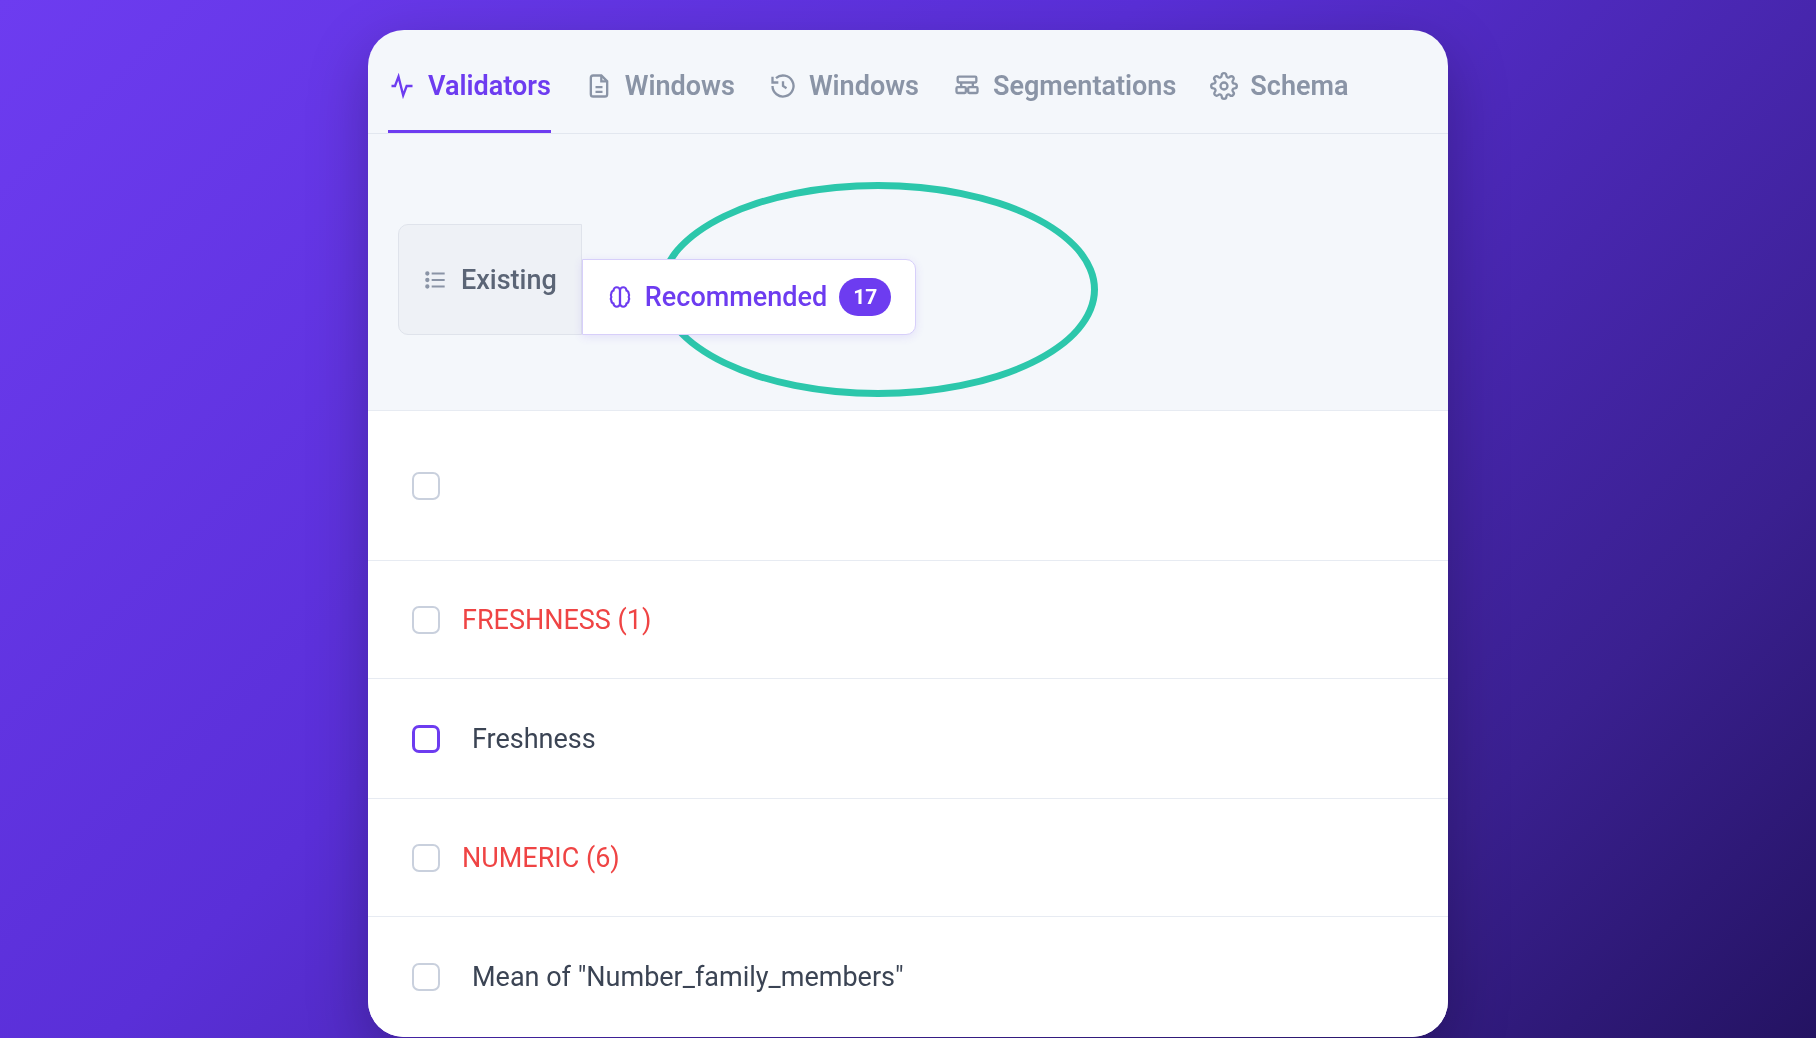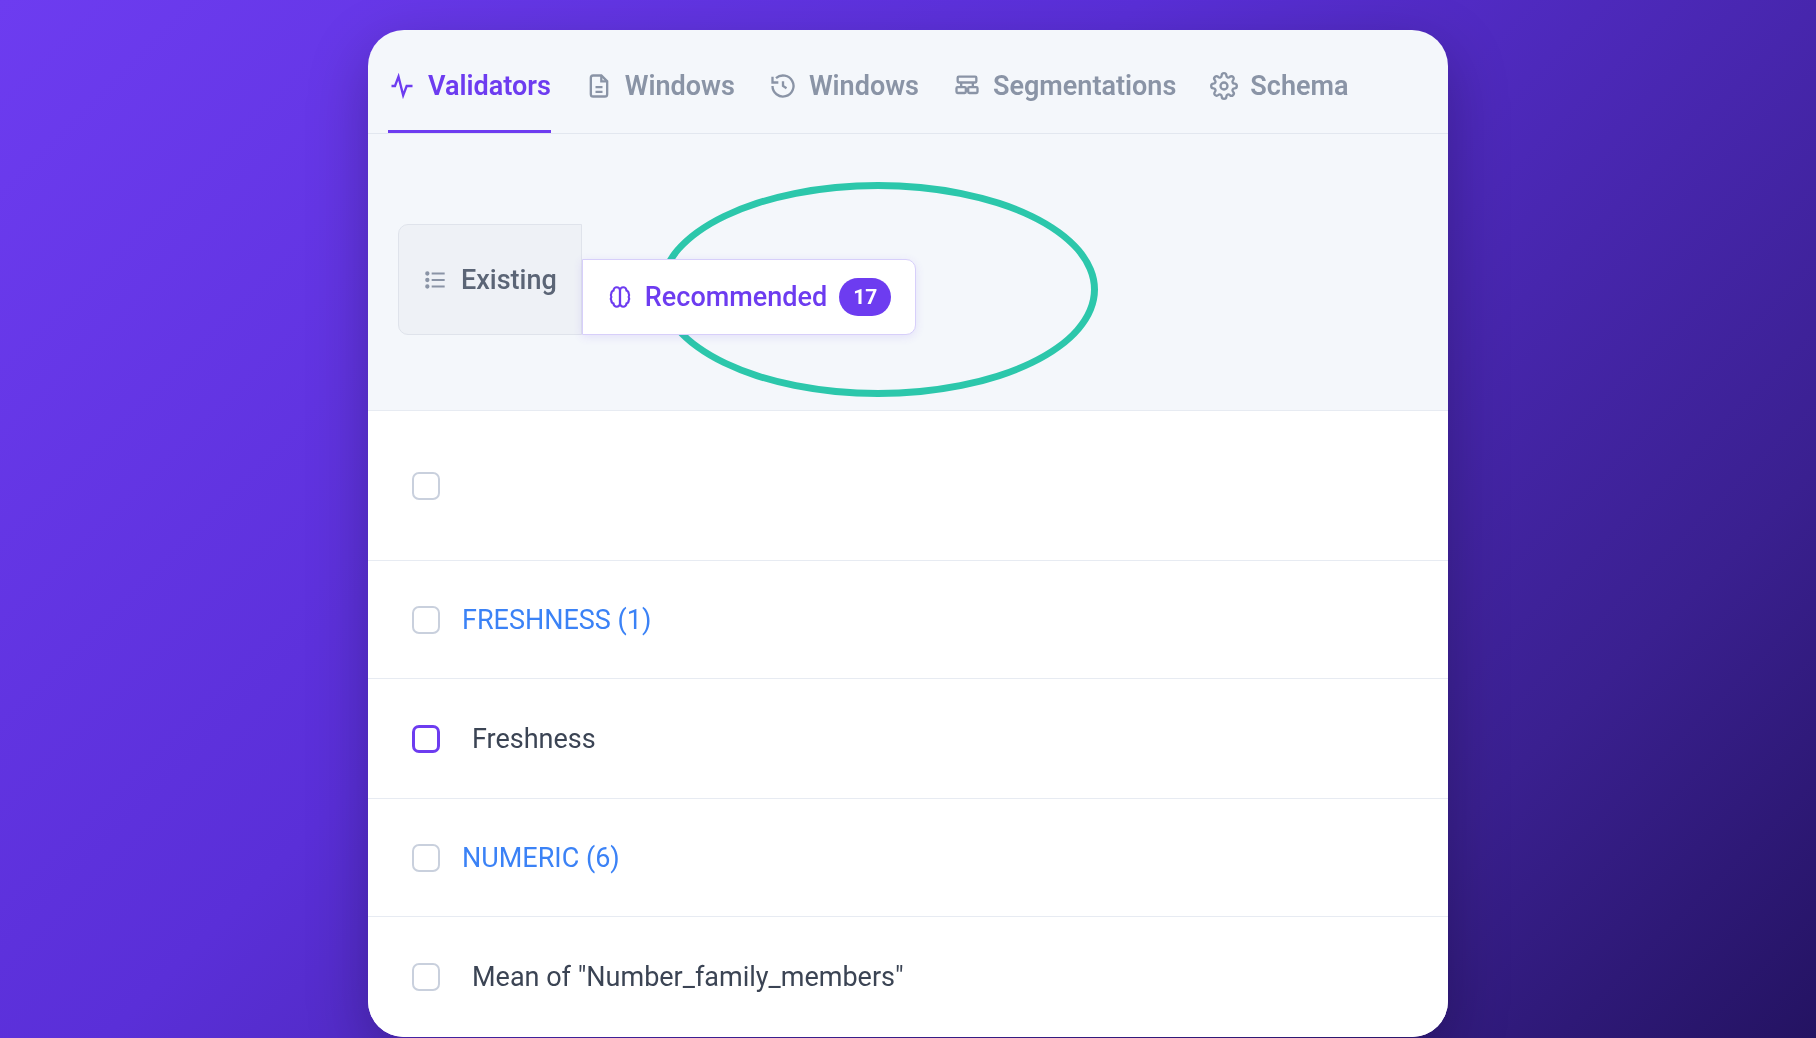--- a/index.html
+++ b/index.html
@@ -115,21 +115,21 @@
     gap: 22px;
     padding: 0 44px;
     background: #ffffff;
     border-bottom: 1px solid #e7ebf2;
   }
   .row.header       { height: 150px; }
   .row.groupheader  { height: 118px; }
   .row.item         { height: 120px; gap: 32px; }
   .row-label {
     font-size: 27px;
-    color: #3b82f6;
+    color: #ef4444;
   }
   .row.item .row-label { color: #3b4454; }
   .checkbox {
     width: 28px;
     height: 28px;
     border: 2.5px solid #c9d0dd;
     border-radius: 7px;
     background: #fff;
     cursor: pointer;
     flex-shrink: 0;

